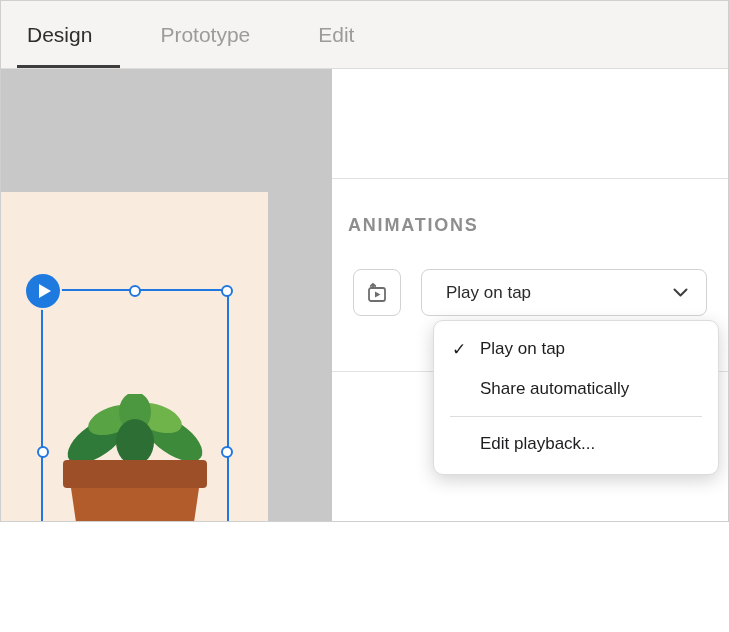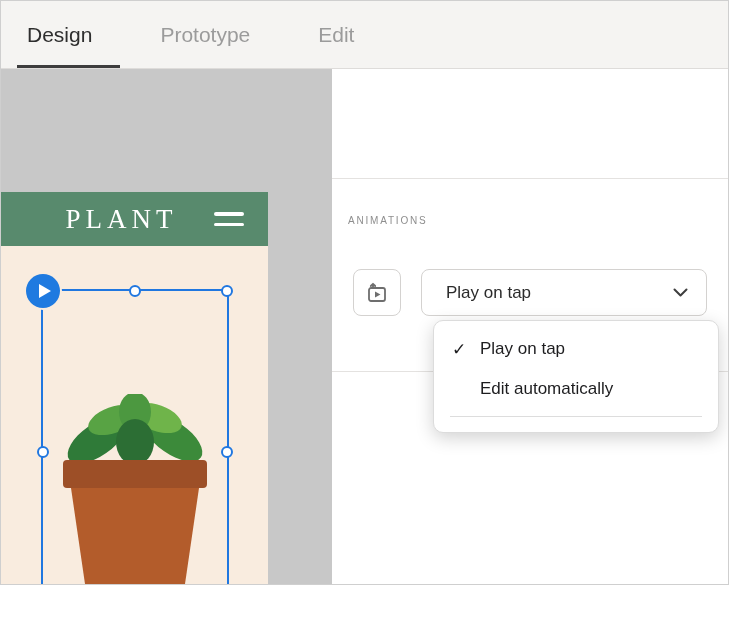--- a/index.html
+++ b/index.html
@@ -1,18 +1,18 @@
 <!DOCTYPE html>
 <html><head>
 <meta charset="utf-8">
 <style>
   html,body{margin:0;padding:0;background:#ffffff;}
   .app{
     position:relative;
-    width:729px;height:585px;
+    width:729px;height:522px;
     box-sizing:border-box;
     border:1px solid #cfcfcf;
     overflow:hidden;
     font-family:"Liberation Sans", sans-serif;
     background:#0f172a;
   }
 
   
   .topbar{
     position:absolute;left:0;top:0;width:100%;height:68px;
@@ -100,22 +100,22 @@
     position:absolute;left:331px;top:68px;width:397px;height:564px;
     background:#ffffff;
   }
   .panel-divider{
     position:absolute;left:331px;width:397px;height:1px;background:#e4e2e0;
   }
   .divider-1{top:177px;}
   .divider-2{top:370px;}
   .section-title{
     position:absolute;left:347px;top:214px;
-    font-size:10px;letter-spacing:1.8px;
-    color:#8e8e8e;font-weight:400;
+    font-size:18px;letter-spacing:1.8px;
+    color:#8e8e8e;font-weight:700;
   }
   .trigger-btn{
     position:absolute;left:352px;top:268px;width:48px;height:47px;
     background:#ffffff;border:1px solid #d4d2d0;border-radius:8px;
     display:flex;align-items:center;justify-content:center;
     padding:0;cursor:default;
   }
   .dropdown{
     position:absolute;left:420px;top:268px;width:286px;height:47px;
     background:#ffffff;border:1px solid #d4d2d0;border-radius:8px;
@@ -165,27 +165,20 @@
     <div class="tab">
       <span>Prototype</span>
     </div>
     <div class="tab">
       <span>Edit</span>
     </div>
   </div>
 
   <div class="canvas">
     <div class="artboard">
-      <div class="artboard-header">
-        <span class="artboard-title">PLANT</span>
-        <span class="hamburger">
-            <i></i>
-            <i></i>
-          </span>
-      </div>
 
       <svg class="plant-svg" width="200" height="200" viewBox="0 0 200 200">
 
         <g>
           <ellipse cx="62" cy="46" rx="34" ry="16" transform="rotate(-35 62 46)" fill="#2f7a38"></ellipse>
           <ellipse cx="138" cy="44" rx="34" ry="16" transform="rotate(35 138 44)" fill="#3c8a3a"></ellipse>
           <ellipse cx="78" cy="26" rx="26" ry="13" transform="rotate(-20 78 26)" fill="#58a344"></ellipse>
           <ellipse cx="122" cy="24" rx="26" ry="13" transform="rotate(20 122 24)" fill="#6fb44a"></ellipse>
           <ellipse cx="100" cy="18" rx="16" ry="20" fill="#4c9840"></ellipse>
           <ellipse cx="100" cy="48" rx="19" ry="23" fill="#2c6e34"></ellipse>
@@ -235,18 +228,22 @@
     </svg>
   </div>
 
   <div class="menu">
     <div class="menu-item">
       <span class="check">✓</span>
       <span>Play on tap</span>
     </div>
     <div class="menu-item">
       <span class="check"></span>
-      <span>Edit automatically</span>
+      <span>Share automatically</span>
     </div>
     <div class="menu-divider"></div>
+    <div class="menu-item edit">
+      <span class="check"></span>
+      <span>Edit playback...</span>
+    </div>
   </div>
 
 </div>
 
 </body></html>

